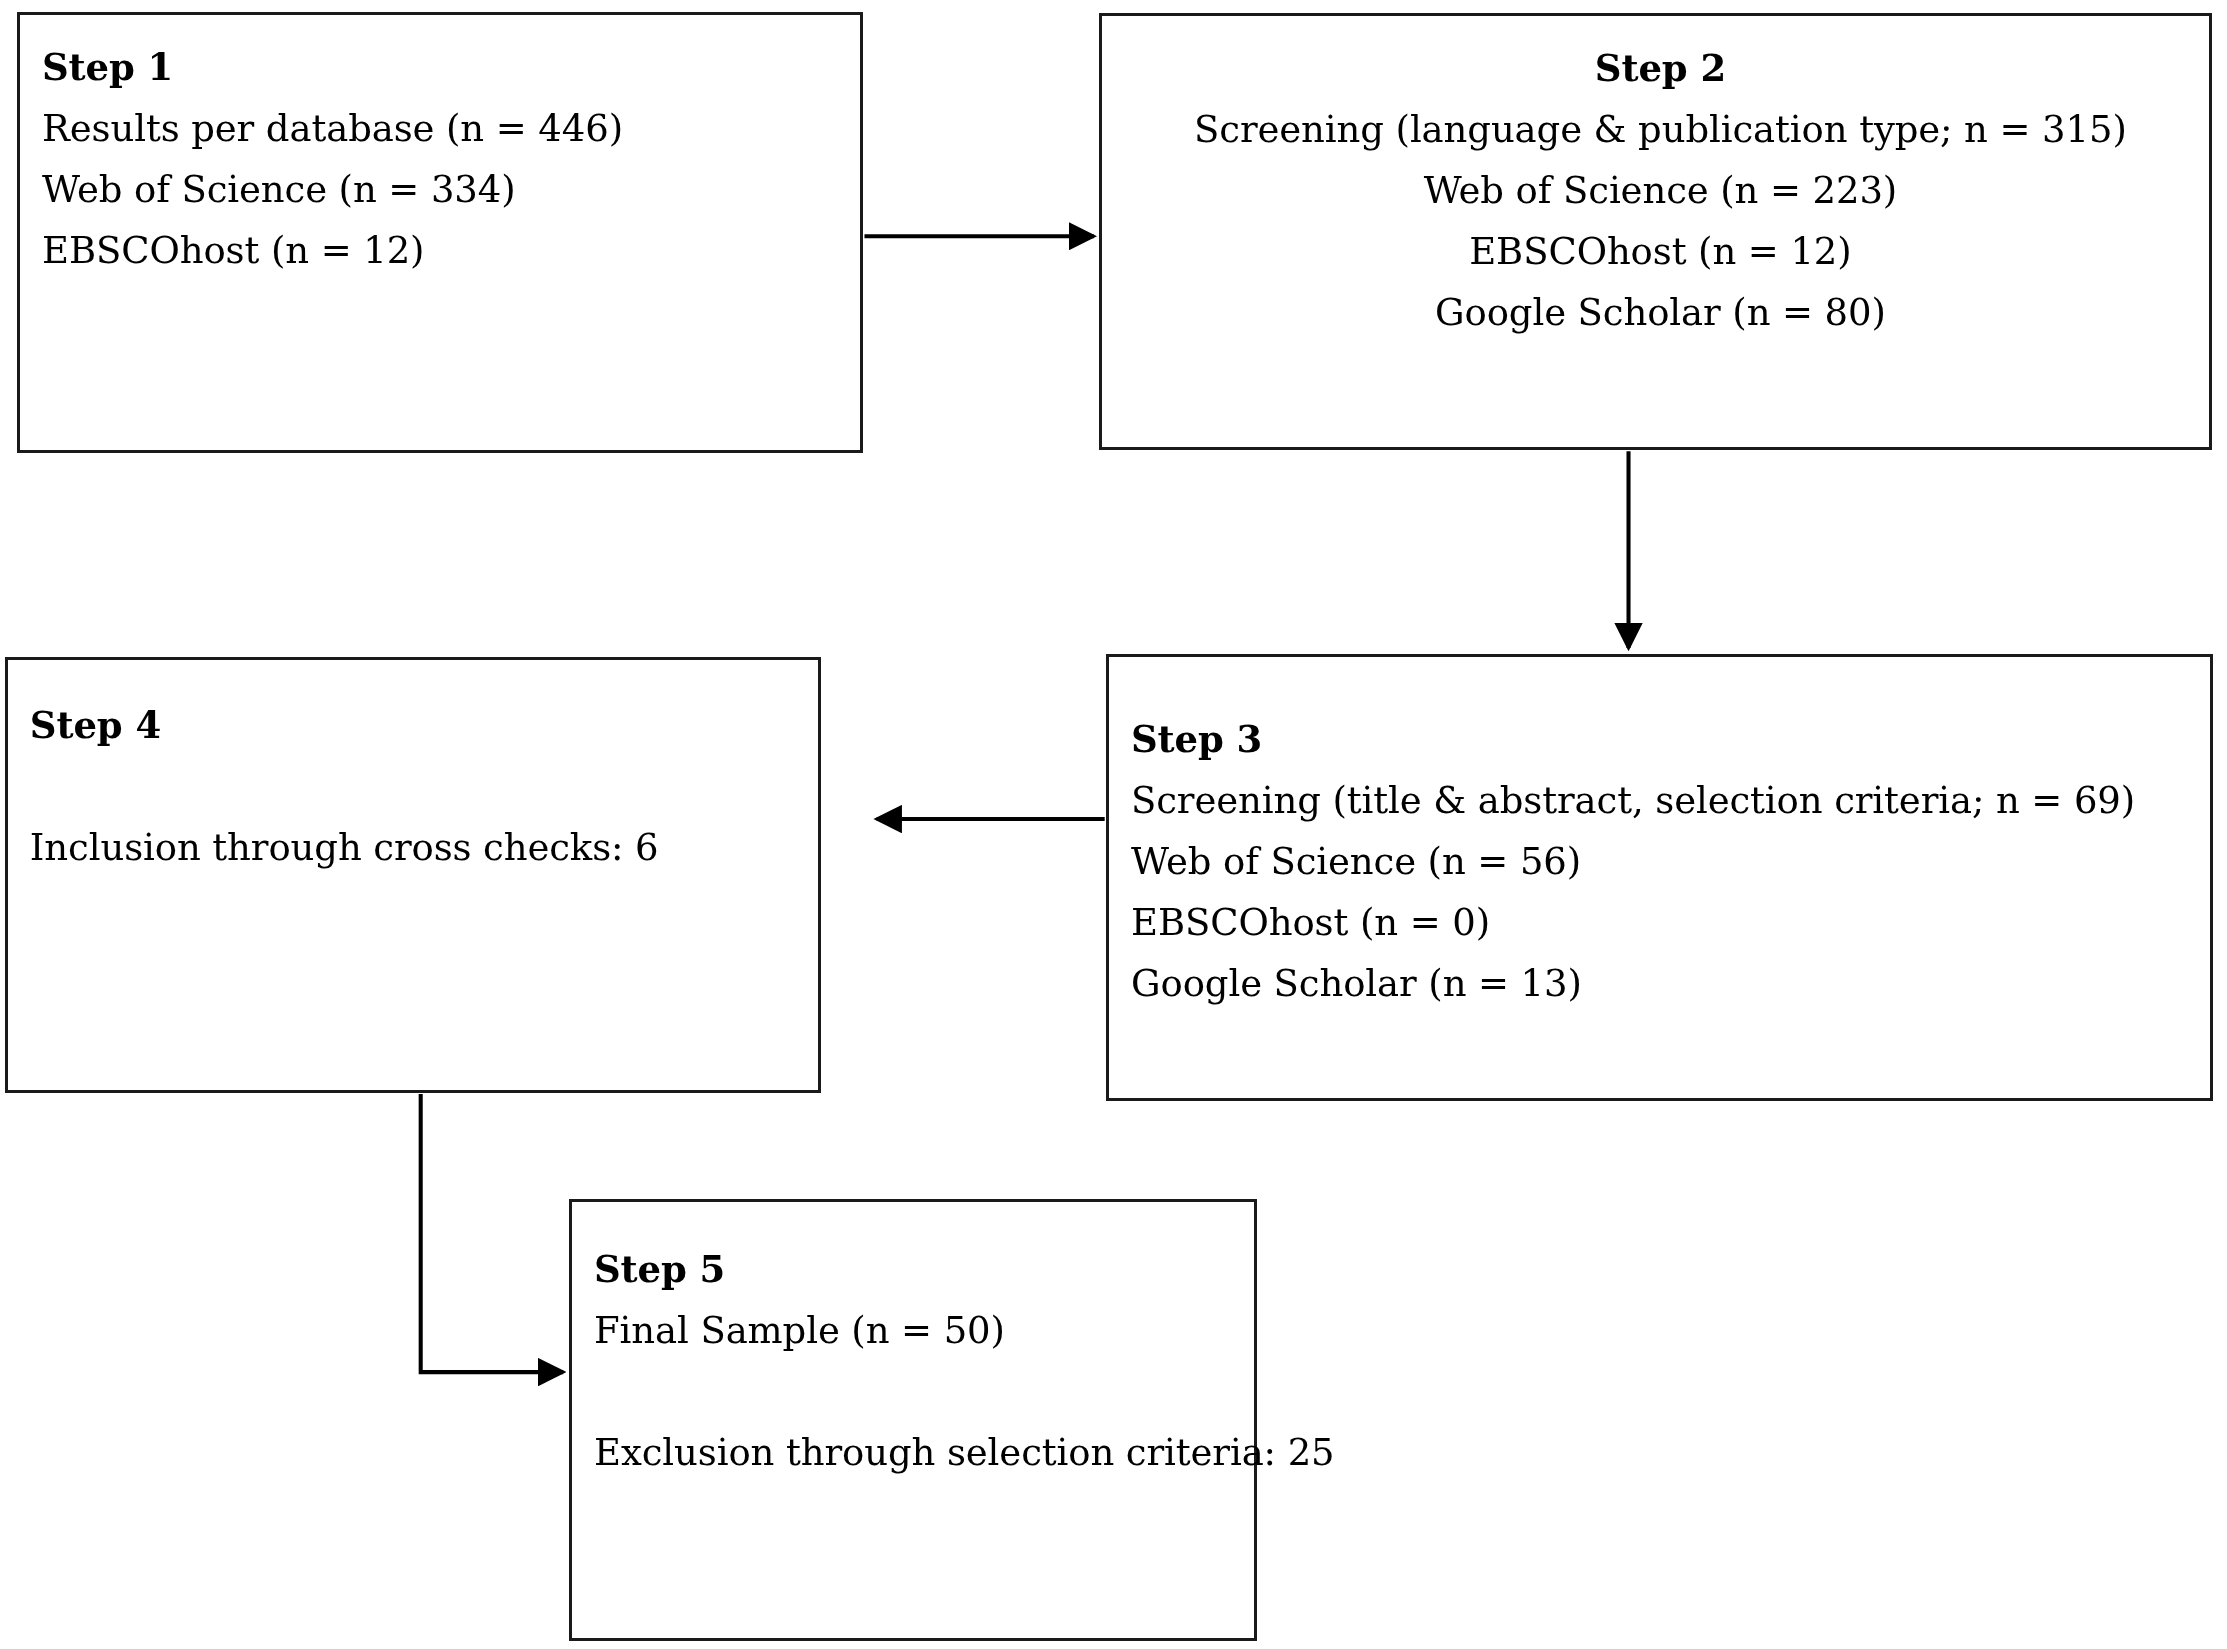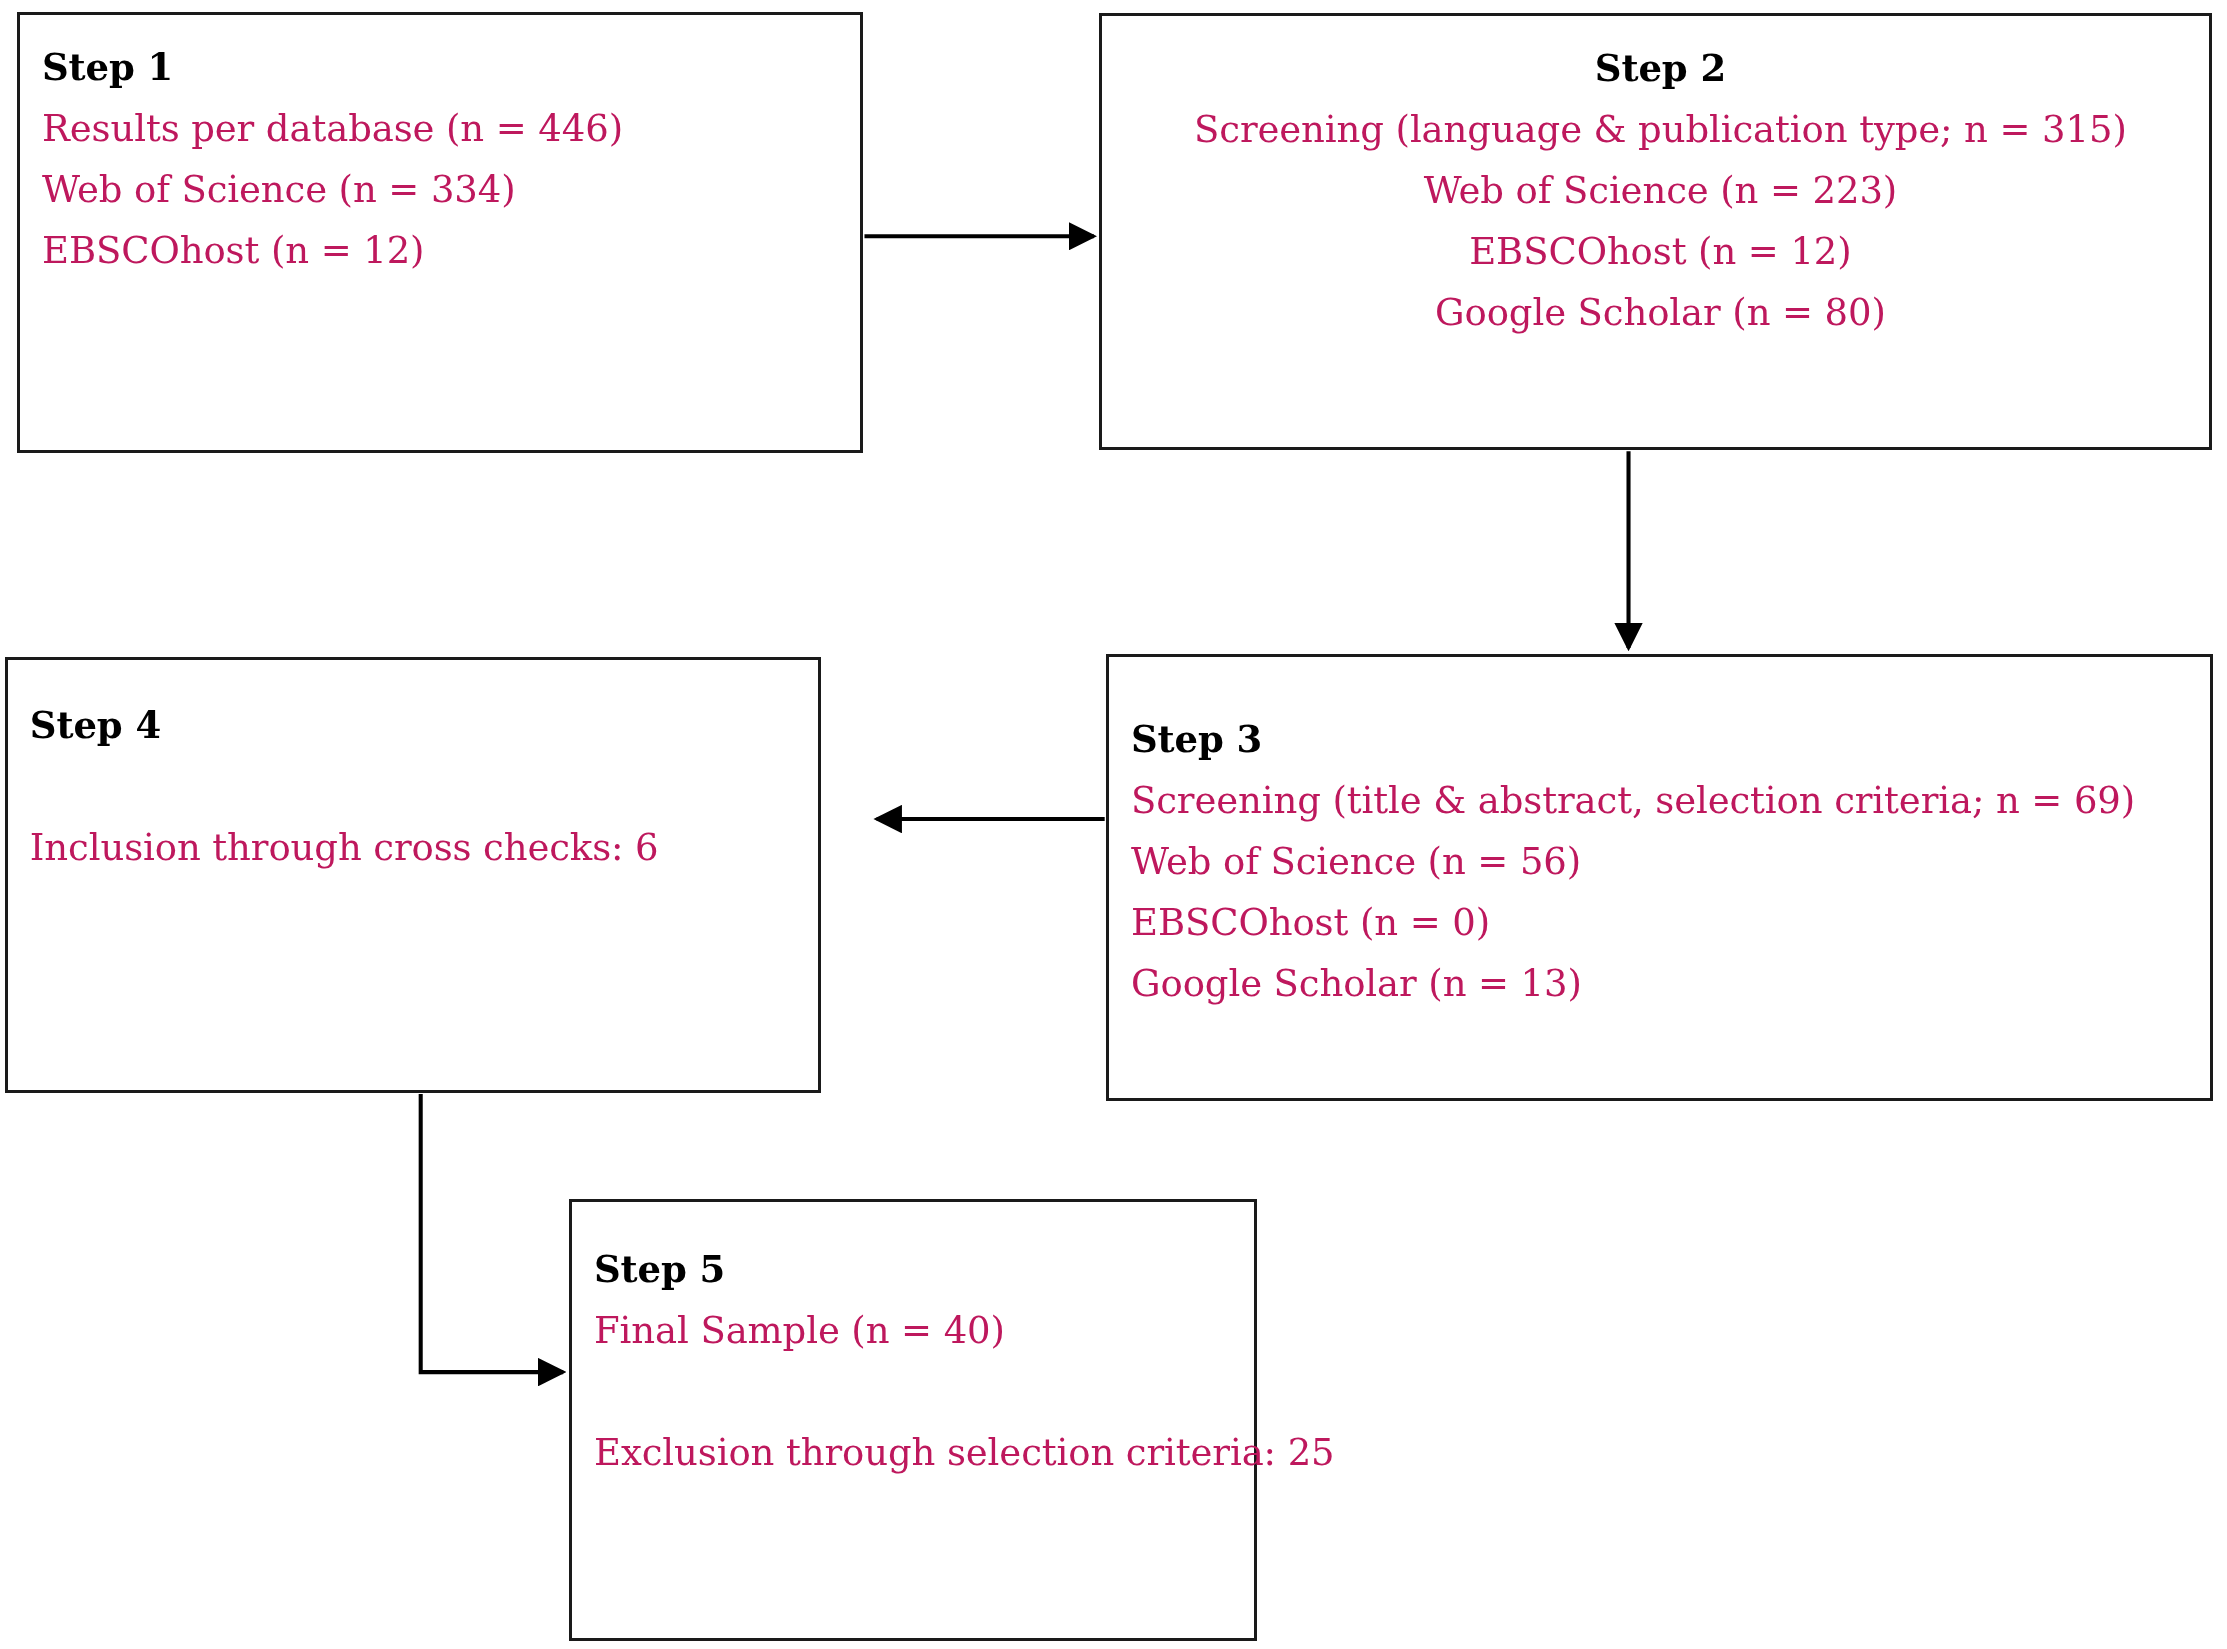--- a/index.html
+++ b/index.html
@@ -32,21 +32,21 @@
     font-size: 37px;
     line-height: 61px;
     color: #000000;
     white-space: nowrap;
     letter-spacing: -0.1px;
   }
   .step-line {
     font-weight: normal;
     font-size: 37px;
     line-height: 61px;
-    color: #be185d;
+    color: #000000;
     white-space: nowrap;
     letter-spacing: -0.1px;
   }
   .step-line.spacer-before {
     margin-top: 61px;
   }
   svg.connectors {
     position: absolute;
     left: 0;
     top: 0;
@@ -127,19 +127,19 @@
   <div class="step-box" id="box-step4">
     <div class="box-inner">
       <div class="step-title">Step 4</div>
       <div class="step-line spacer-before">Inclusion through cross checks: 6</div>
     </div>
   </div>
 
   <div class="step-box" id="box-step5">
     <div class="box-inner">
       <div class="step-title">Step 5</div>
-      <div class="step-line">Final Sample (n = 40)</div>
+      <div class="step-line">Final Sample (n = 50)</div>
       <div class="step-line spacer-before">Exclusion through selection criteria: 25</div>
     </div>
   </div>
 
 </div>
 
 
 </body></html>

